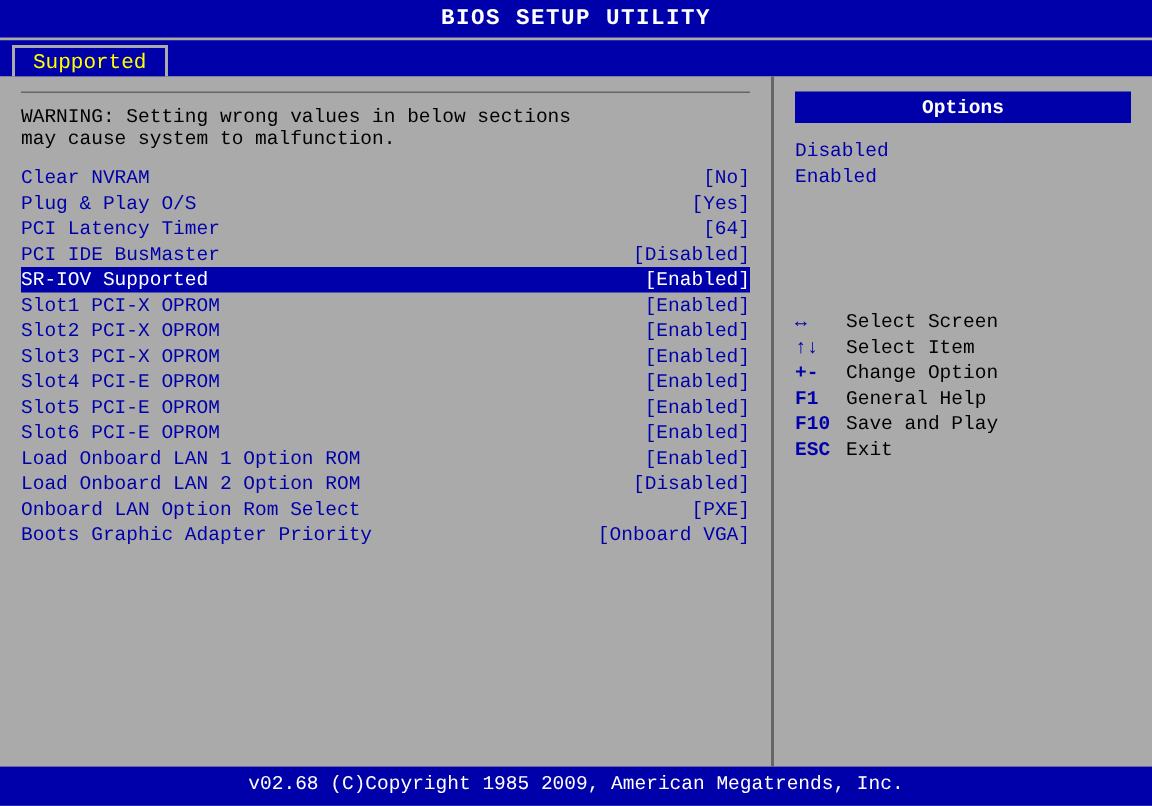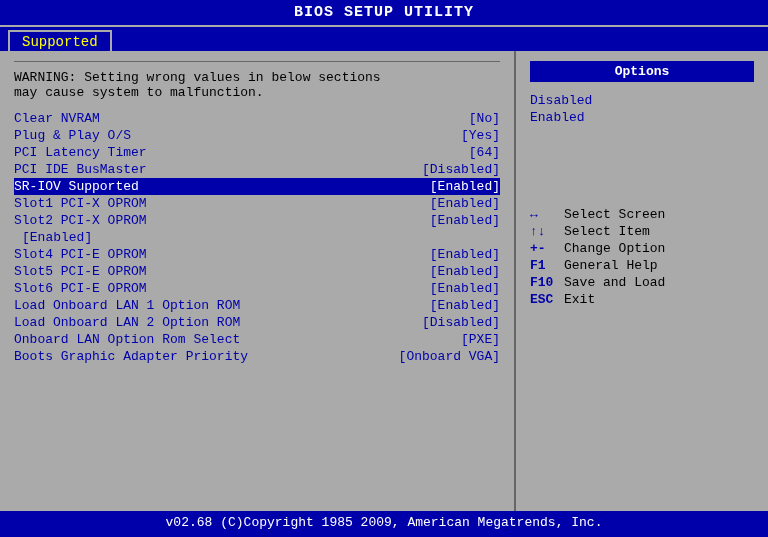--- a/index.html
+++ b/index.html
@@ -212,20 +212,21 @@
         </div>
         <div class="settings-row">
           <span class="setting-name">Slot1 PCI-X OPROM</span>
           <span class="setting-value">[Enabled]</span>
         </div>
         <div class="settings-row">
           <span class="setting-name">Slot2 PCI-X OPROM</span>
           <span class="setting-value">[Enabled]</span>
         </div>
         <div class="settings-row">
+          <span class="setting-name">Slot3 PCI-X OPROM</span>
           <span class="setting-value">[Enabled]</span>
         </div>
         <div class="settings-row">
           <span class="setting-name">Slot4 PCI-E OPROM</span>
           <span class="setting-value">[Enabled]</span>
         </div>
         <div class="settings-row">
           <span class="setting-name">Slot5 PCI-E OPROM</span>
           <span class="setting-value">[Enabled]</span>
         </div>
@@ -270,21 +271,21 @@
         <div class="key-row">
           <span class="key-sym">+-</span>
           <span class="key-desc">Change Option</span>
         </div>
         <div class="key-row">
           <span class="key-sym">F1</span>
           <span class="key-desc">General Help</span>
         </div>
         <div class="key-row">
           <span class="key-sym">F10</span>
-          <span class="key-desc">Save and Load</span>
+          <span class="key-desc">Save and Play</span>
         </div>
         <div class="key-row">
           <span class="key-sym">ESC</span>
           <span class="key-desc">Exit</span>
         </div>
       </div>
   </div>
 
 </div>
 

